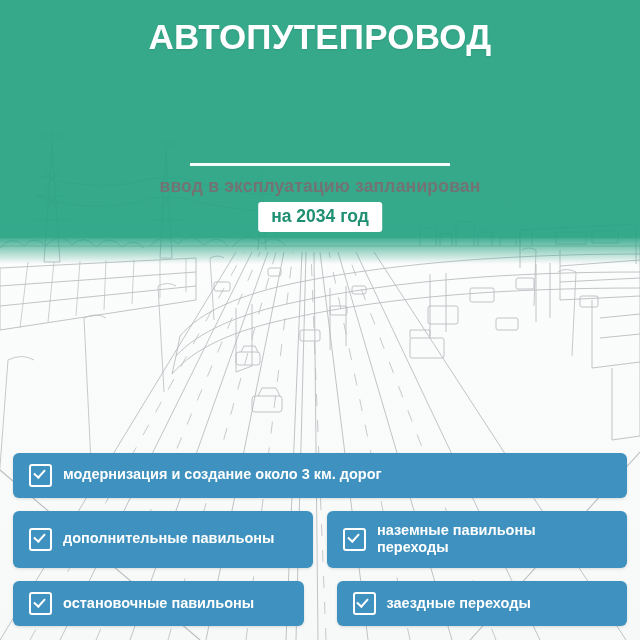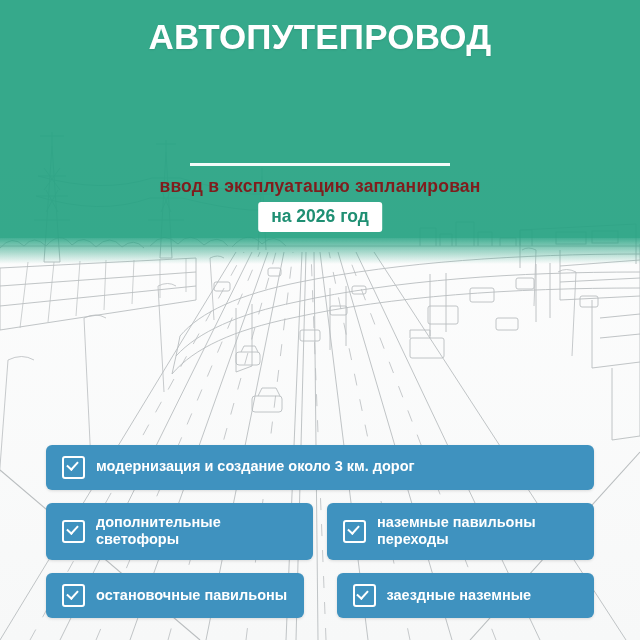--- a/index.html
+++ b/index.html
@@ -69,21 +69,21 @@
     height: 3px;
     background: #ffffff;
     opacity: 0.95;
   }
 
   .subline {
     position: absolute;
     left: 0; right: 0;
     top: 176px;
     text-align: center;
-    color: #7f1d1d;
+    color: #737373;
     font-size: 17.5px;
     font-weight: bold;
     letter-spacing: 0.2px;
   }
 
   .year-badge {
     position: absolute;
     left: 50%;
     top: 202px;
     transform: translateX(-50%);
@@ -94,30 +94,30 @@
     padding: 4px 13px 5px;
     border-radius: 3px;
     white-space: nowrap;
   }
 
   
   .features {
     position: absolute;
     left: 0; right: 0;
     bottom: 14px;
-    padding: 0 46px;
+    padding: 0 13px;
     box-sizing: border-box;
   }
   .chip-row {
     display: flex;
     gap: 14px;
     margin-bottom: 13px;
     justify-content: center;
   }
-  .chip-row:last-child { margin-bottom: 8px; gap: 33px; }
+  .chip-row:last-child { margin-bottom: 0; gap: 33px; }
 
   .chip {
     display: flex;
     align-items: center;
     gap: 11px;
     background: #3f92bf;
     color: #ffffff;
     border-radius: 6px;
     padding: 11px 16px;
     font-size: 14.5px;
@@ -298,47 +298,47 @@
   <div class="green-band"></div>
 
   <div class="headline">
     <span class="line">АВТОПУТЕПРОВОД</span>
   </div>
 
   <div class="divider"></div>
 
   <div class="subline">ввод в эксплуатацию запланирован</div>
 
-  <div class="year-badge">на 2026 год</div>
+  <div class="year-badge">на 2034 год</div>
 
   <div class="features">
 
     <div class="chip-row">
       <div class="chip wide">
         <span class="check"></span>
         <span class="chip-label">модернизация и создание около 3 км. дорог</span>
       </div>
     </div>
 
     <div class="chip-row">
       <div class="chip half">
         <span class="check"></span>
-        <span class="chip-label">дополнительные светофоры</span>
+        <span class="chip-label">дополнительные павильоны</span>
       </div>
       <div class="chip half">
         <span class="check"></span>
         <span class="chip-label">наземные павильоны переходы</span>
       </div>
     </div>
 
     <div class="chip-row">
       <div class="chip half">
         <span class="check"></span>
         <span class="chip-label">остановочные павильоны</span>
       </div>
       <div class="chip half">
         <span class="check"></span>
-        <span class="chip-label">заездные наземные</span>
+        <span class="chip-label">заездные переходы</span>
       </div>
     </div>
 
   </div>
 </div>
 
 </body></html>

